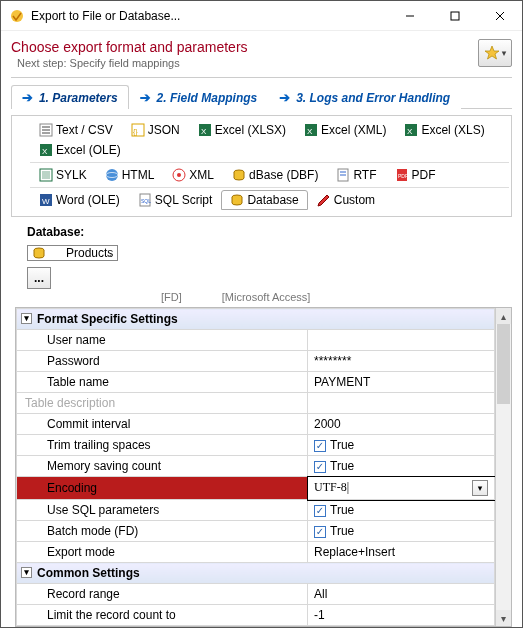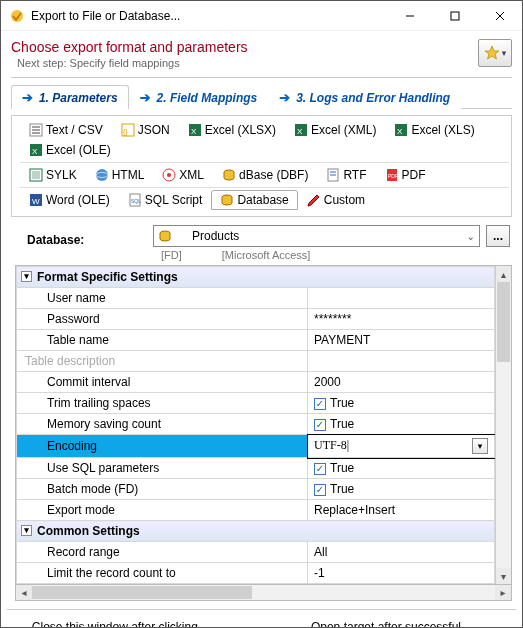--- a/index.html
+++ b/index.html
@@ -52,36 +52,36 @@
     position:relative; top:1px;
     background:#fff;
     border-top-left-radius:3px; border-top-right-radius:3px;
   }
   .main-tab.active { border-color:#ccc; color:#003a84; }
   .tab-arrow { color:#0763c3; font-style:normal; margin-right:2px; font-size:13px; }
 
   .fmt-box {
     margin:6px 10px 0 10px;
     border:1px solid #ccc;
-    padding:4px 2px 6px 8px;
+    padding:4px 2px 6px 18px;
   }
   .fmt-rows { display:flex; flex-wrap:wrap; gap:0; }
   .fmt-item {
     display:flex; align-items:center; gap:3px;
     padding:2px 8px;
     border:1px solid transparent;
     border-top-left-radius:3px; border-top-right-radius:3px;
     white-space:nowrap;
   }
   .fmt-item.active { border-color:#aaa; background:#fff;}
   .fmt-sep { width:100%; border-top:1px solid #ddd; margin:2px 0; }
   .ico { width:14px; height:14px; display:inline-flex; align-items:center; justify-content:center; }
   .ico svg { width:14px; height:14px; }
 
-  .db-picker { margin:8px 12px 0 26px; display:flex; align-items:flex-end; gap:6px; }
+  .db-picker { margin:8px 12px 0 26px; display:flex; align-items:flex-start; gap:6px;flex-direction:column; }
   .db-label { font-weight:bold; width:120px; }
   .db-select {
     flex:1; height:22px; border:1px solid #888; background:#fff;
     display:flex; align-items:center; padding:0 4px; position:relative;
   }
   .db-select .chev { position:absolute; right:4px; font-size:10px; color:#555; }
   .db-ellipsis { width:24px; height:22px; border:1px solid #888; background:linear-gradient(#fdfdfd,#e8e8e8); display:flex; align-items:center; justify-content:center; font-weight:bold; }
   .db-meta { margin:2px 8px 4px 160px; color:#777; font-size:11px; display:flex; gap:40px;}
 
   .grid-wrap { margin:2px 10px 0 14px; border:1px solid #bbb; height:320px; display:flex; position:relative;}
@@ -383,21 +383,21 @@
           </tr>
           <tr class="row">
             <td class="lcol">Trim trailing spaces</td>
             <td><span class="val-check"><span class="cb"></span>True</span></td>
           </tr>
           <tr class="row">
             <td class="lcol">Memory saving count</td>
             <td><span class="val-check"><span class="cb"></span>True</span></td>
           </tr>
           <tr class="row">
-            <td class="lcol" style="background: #0ea5e9;">Encoding</td>
+            <td class="lcol" style="background: #b91c1c;">Encoding</td>
             <td style="outline: rgb(0, 0, 0) solid 1px;">
               <div class="encode-cell">
                 <span>UTF-8|</span>
                 <span class="dd-btn">▾</span>
               </div>
             </td>
           </tr>
           <tr class="row">
             <td class="lcol">Use SQL parameters</td>
             <td><span class="val-check"><span class="cb"></span>True</span></td>

